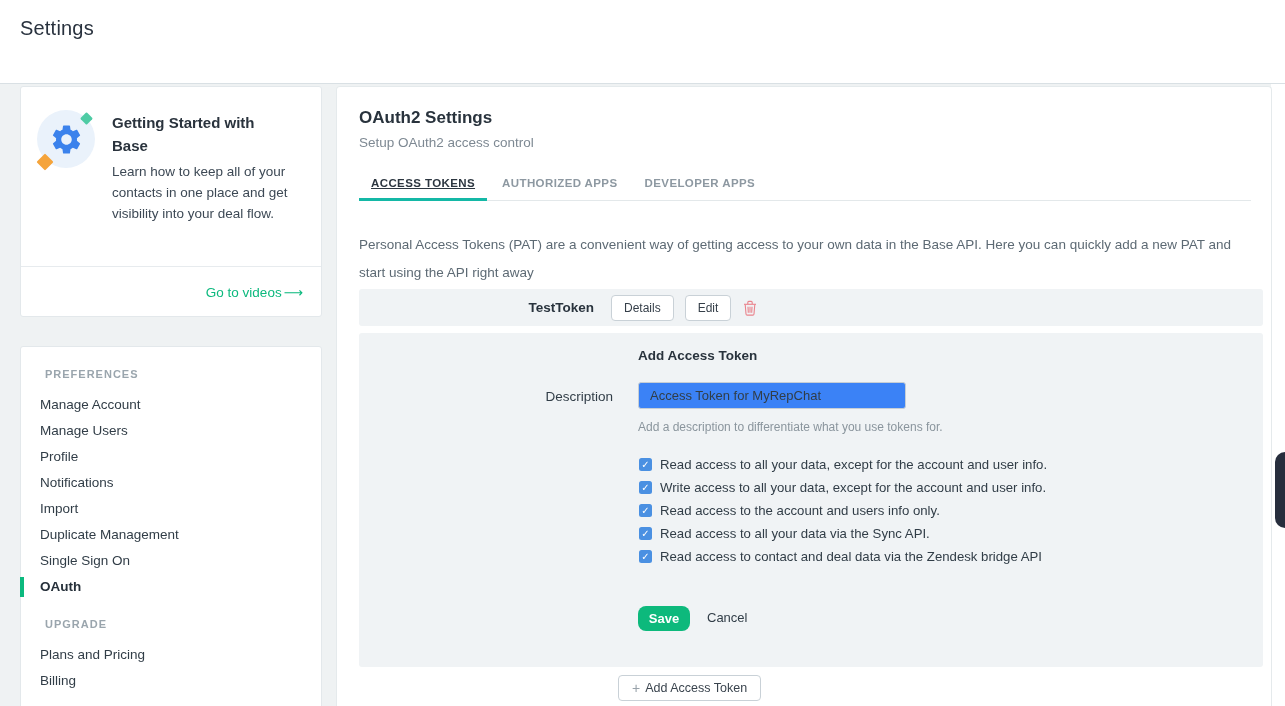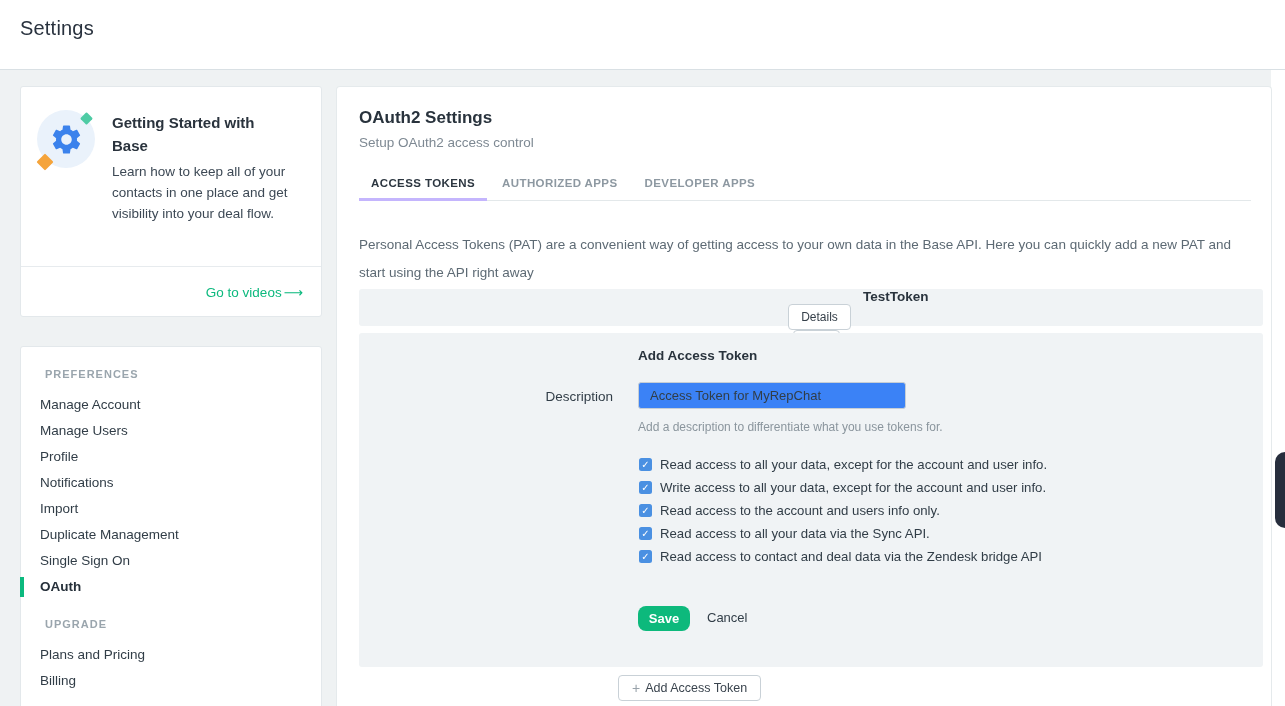--- a/index.html
+++ b/index.html
@@ -4,21 +4,21 @@
 <style>
   * { box-sizing: border-box; }
   html,body { margin:0; padding:0; }
   body {
     width:1285px; height:706px; position:relative; overflow:hidden;
     font-family:"Liberation Sans", sans-serif; background:#ffffff; color:#313d47;
   }
   .page-bg { position:absolute; left:0; top:70px; width:1271px; height:636px; background:#eff2f3; }
 
   
-  .app-header { position:absolute; top:0; left:0; width:1285px; height:70px; background:#fff; border-bottom:1px solid #d9e0e4; z-index:2; }
+  .app-header { position:absolute; top:0; left:0; width:1285px; height:84px; background:#fff; border-bottom:1px solid #d9e0e4; z-index:2; }
   .app-title { position:absolute; left:20px; top:17px; font-size:20px; font-weight:500; color:#29323e; letter-spacing:.2px; }
 
   
   .card { position:absolute; background:#fff; border:1px solid #e3e8eb; border-radius:3px; }
   .card-gs { left:20px; top:86px; width:302px; height:231px; }
   .gs-icon { position:absolute; left:16px; top:23px; width:62px; height:62px; }
   .gs-circle { position:absolute; left:0; top:0; width:58px; height:58px; border-radius:50%; background:#eaf2fb; }
   .gear-svg { position:absolute; left:12px; top:12px; width:35px; height:35px; fill:#3b82ec; }
   .diamond { position:absolute; transform:rotate(45deg); }
   .diamond-teal { width:9px; height:9px; left:45px; top:4px; background:#4ecba4; border-radius:1px; }
@@ -37,24 +37,24 @@
   .nav-item.active { font-weight:700; color:#26303a; }
   .nav-item.active .active-bar { position:absolute; left:-1px; top:3px; width:4px; height:20px; background:#0cb97e; }
   .nav-gap { height:18px; }
 
   
   .main-panel { position:absolute; left:336px; top:86px; width:936px; height:622px; background:#fff; border:1px solid #e5eaec; border-bottom:none; border-radius:4px 4px 0 0; }
   .mp-title { position:absolute; left:22px; top:21px; font-size:17px; font-weight:700; color:#29333d; }
   .mp-sub { position:absolute; left:22px; top:48px; font-size:13.5px; color:#7e8993; }
   .tabs { position:absolute; left:22px; top:80px; right:20px; height:34px; border-bottom:1px solid #e3e8ea; display:flex; gap:3px; }
   .tab { height:34px; line-height:33px; padding:0 12px; font-size:11.5px; font-weight:700; letter-spacing:.4px; color:#8d98a1; cursor:pointer; white-space:nowrap; }
-  .tab.active { color:#2c3640; border-bottom:3px solid #c4b5fd; }
+  .tab.active { color:#2c3640; border-bottom:3px solid #14b8a6;text-decoration:underline; }
   .mp-intro { position:absolute; left:22px; top:144px; width:896px; font-size:13.5px; line-height:28px; color:#5d6a74; }
 
-  .token-row { position:absolute; left:22px; top:202px; width:904px; height:37px; background:#f0f3f5; border-radius:3px; display:flex; align-items:center;flex-direction:column; }
+  .token-row { position:absolute; left:22px; top:202px; width:904px; height:37px; background:#f0f3f5; border-radius:3px; display:flex; align-items:center; }
   .token-name { margin-left:150px; width:85px; text-align:right; font-size:13.5px; font-weight:700; color:#29333d; }
   .btn-small { background:#fff; border:1px solid #c9d1d7; border-radius:4px; font-size:12px; color:#353f49; padding:5px 12px; cursor:pointer; font-family:inherit; }
   .btn-details { margin-left:17px; }
   .btn-edit { margin-left:11px; }
   .trash-btn { margin-left:10px; background:none; border:none; padding:2px; cursor:pointer; line-height:0; }
 
   .form-box { position:absolute; left:22px; top:246px; width:904px; height:334px; background:#f0f3f5; border-radius:3px; }
   .fb-title { position:absolute; left:279px; top:15px; font-size:13.5px; font-weight:700; color:#29333d; }
   .fb-label { position:absolute; left:0; width:254px; text-align:right; font-size:13.5px; color:#313d47; }
   .lbl-desc { top:56px; }

